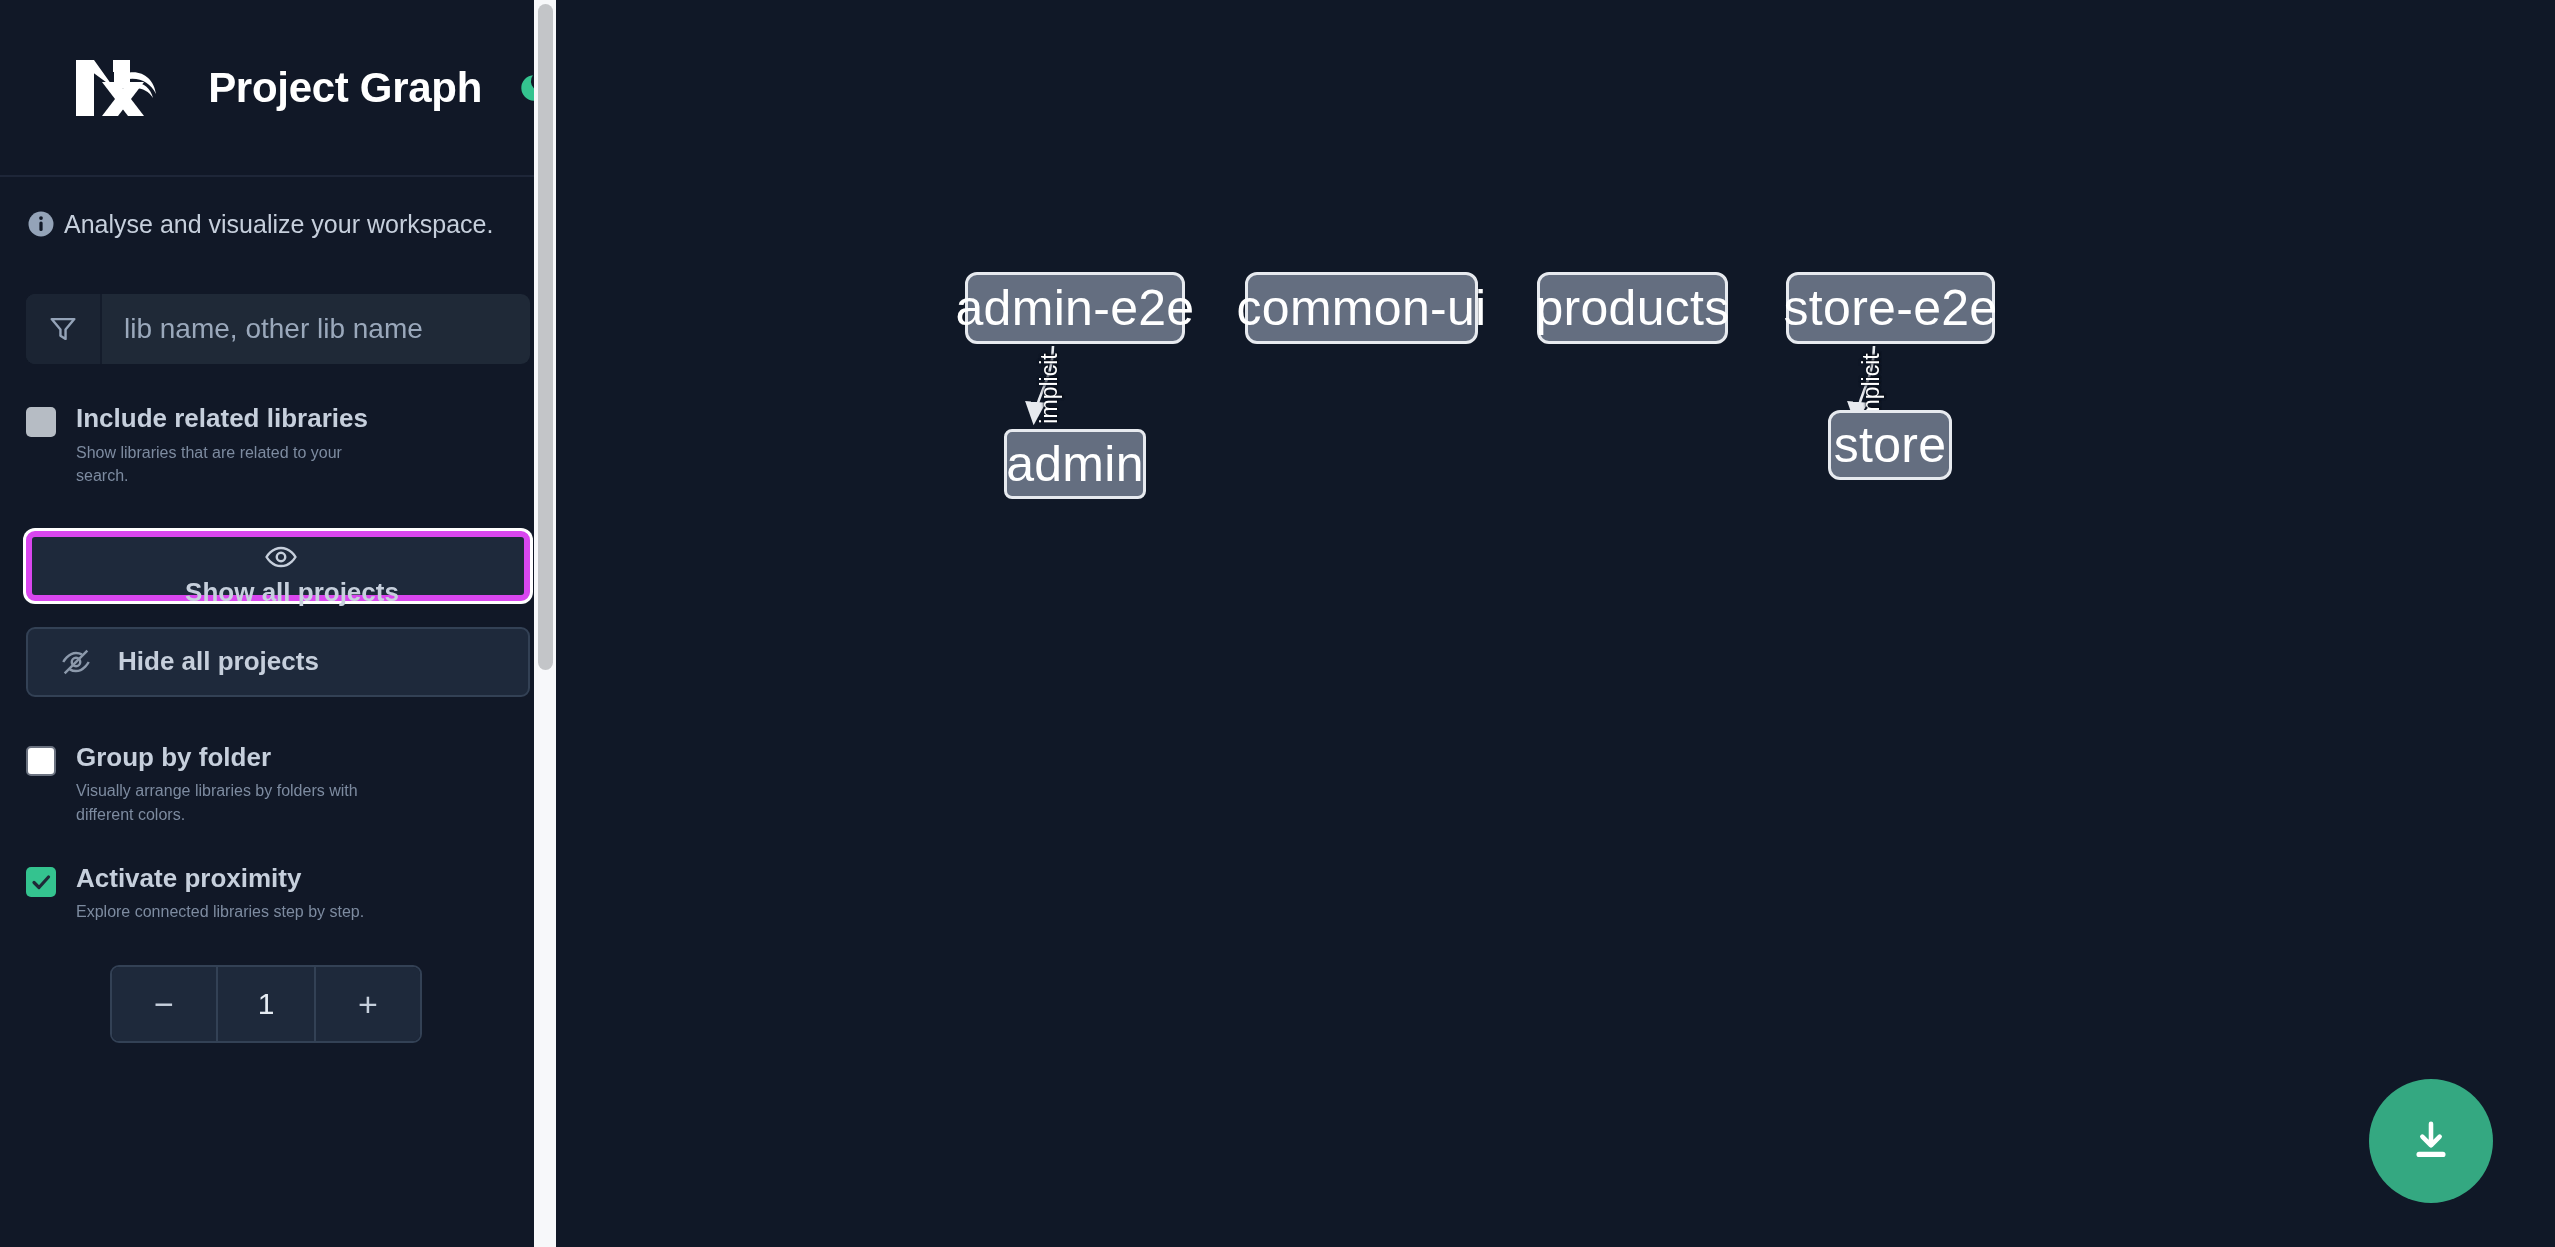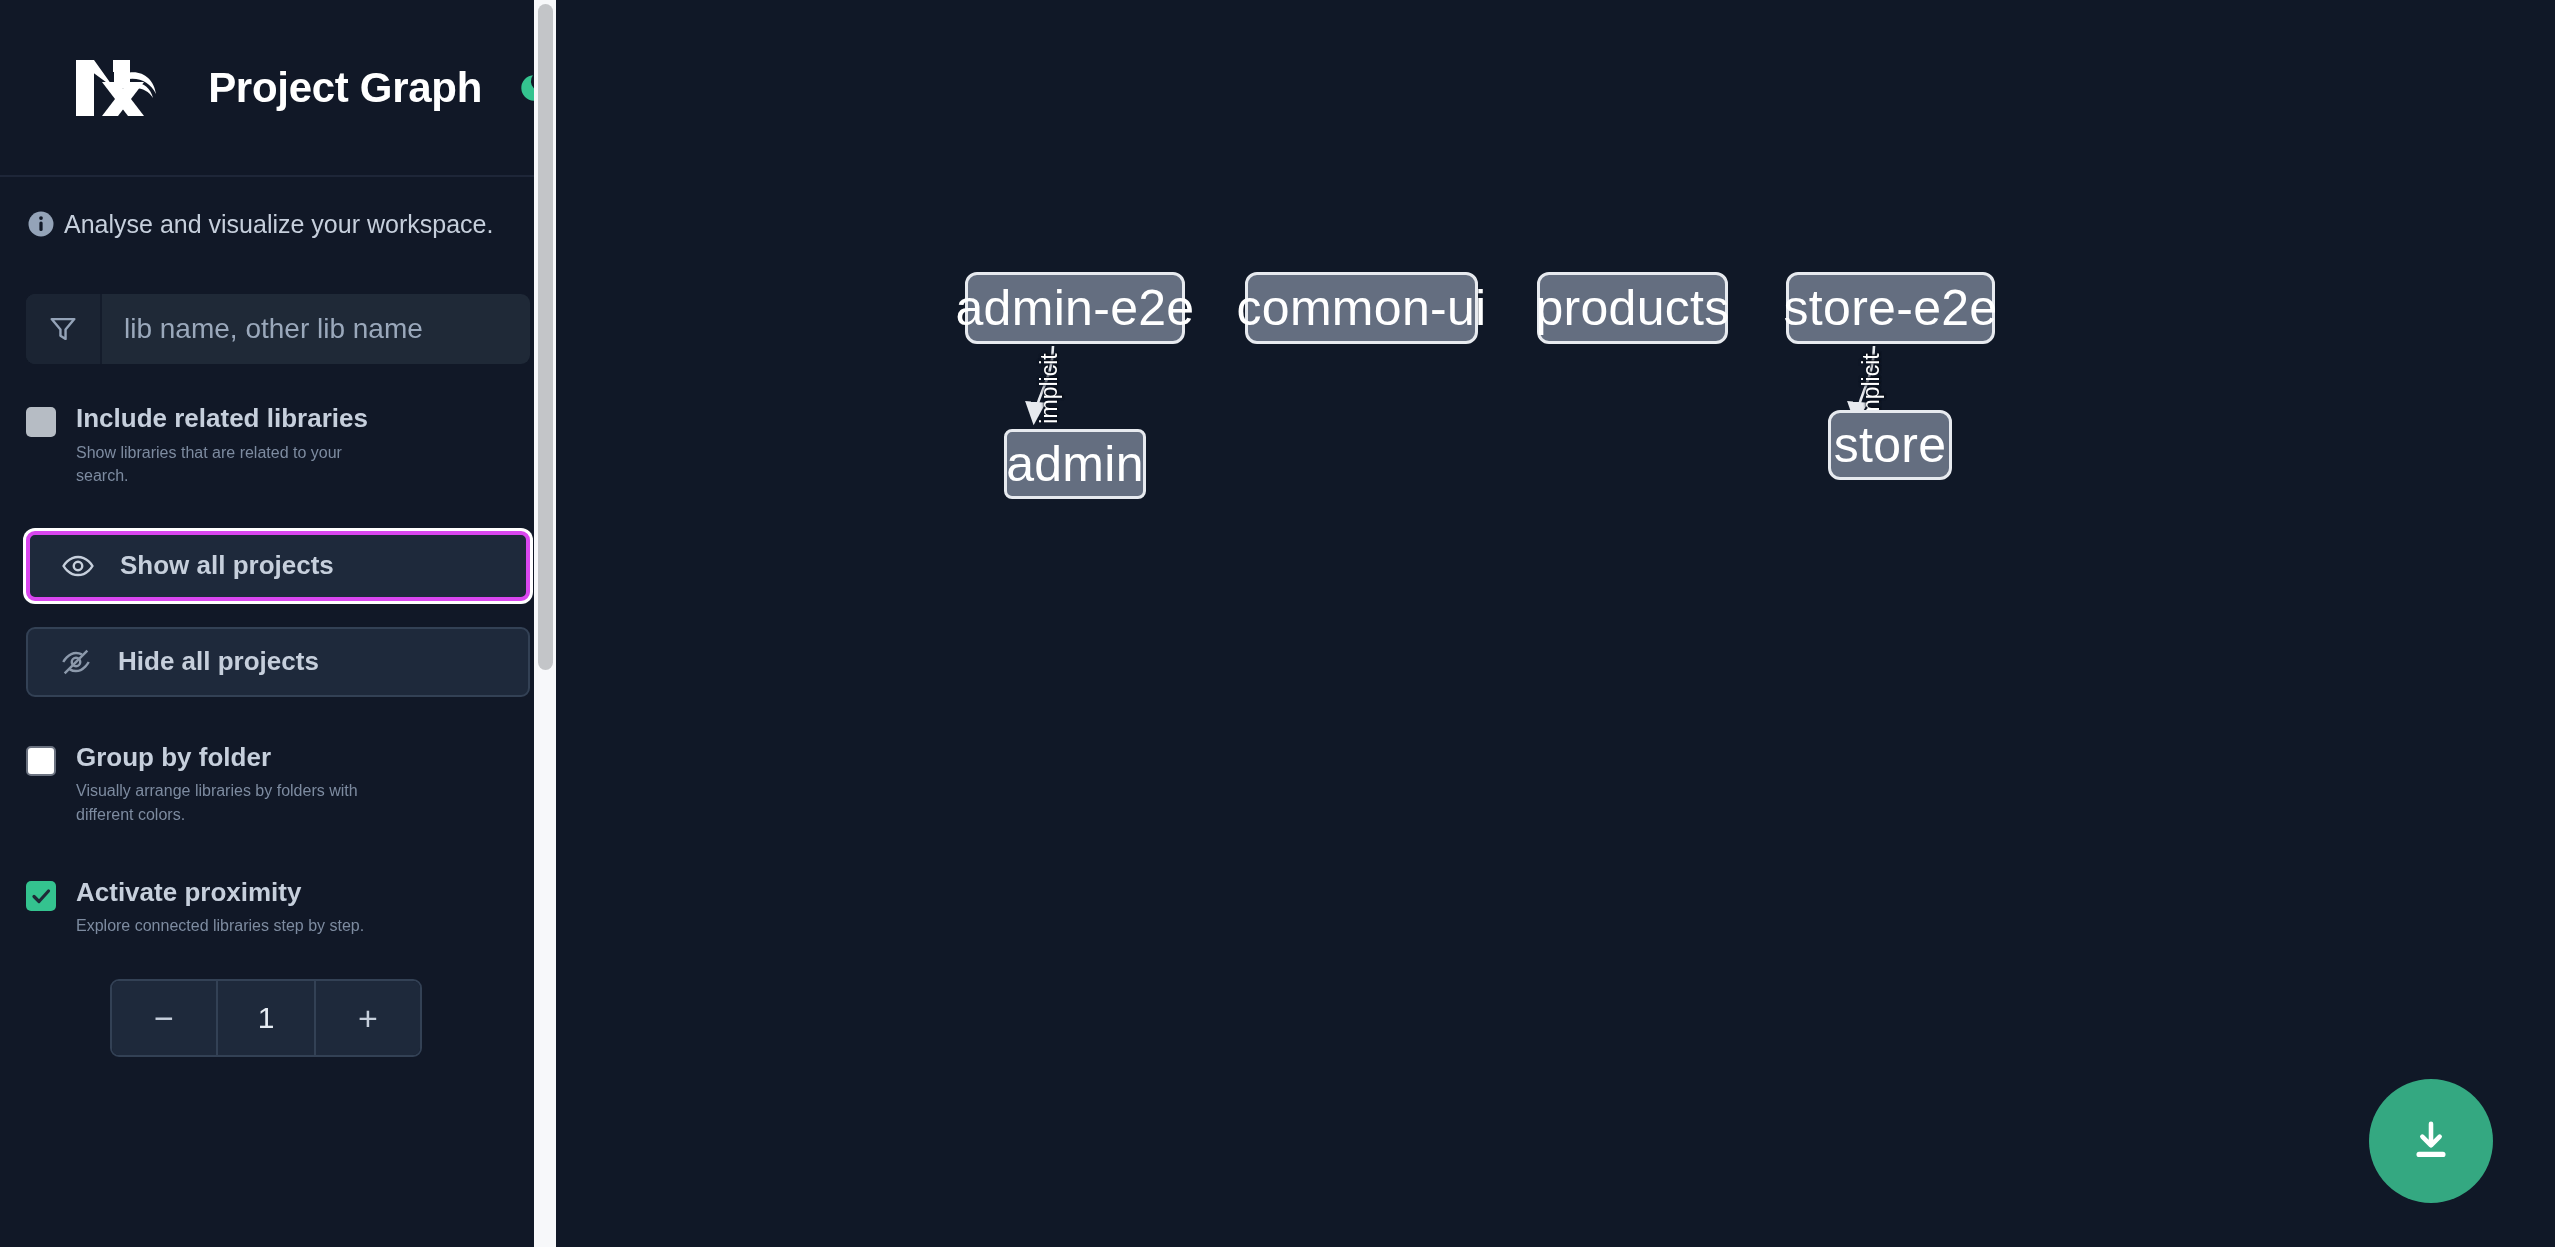--- a/index.html
+++ b/index.html
@@ -68,21 +68,21 @@
     background: transparent;
     color: #fef9c3;
     font-family: "Liberation Sans", sans-serif;
     font-size: 28px;
     padding: 11px 22px;
   }
   .filter-input::placeholder { color: #9aa8bb; }
 
   
   .check-block { display: flex; margin: 38px 26px 0 26px; }
-  .check-block.tight { margin-top: 50px; }
+  .check-block.tight { margin-top: 36px; }
   .cbox {
     flex: 0 0 30px; width: 30px; height: 30px;
     border-radius: 5px; margin-top: 5px; cursor: pointer;
   }
   .cbox.grey { background: #b6bcc4; }
   .cbox.white { background: #ffffff; border: 2px solid #6b7280; }
   .cbox.green {
     background: #34c38f;
     display: flex; align-items: center; justify-content: center;
   }
@@ -103,22 +103,23 @@
     background: #1e293b;
     border-radius: 9px;
     display: flex; align-items: center;
     padding-left: 28px;
     cursor: pointer;
     color: #c6cfdc;
     font-size: 26px; font-weight: 700;
   }
   .btn.outlined { border: 2px solid #334155; }
   .btn.focused {
-    border: 4px solid #d946ef;
+    border: 6px solid #d946ef;
     box-shadow: 0 0 0 3px #ffffff;
+    flex-direction: column;
   }
   .btn-icon {
     flex: 0 0 40px; width: 40px; height: 40px;
     margin-right: 22px;
     display: flex; align-items: center; justify-content: center;
   }
   .btn-wrap + .btn-wrap { margin-top: 26px; }
 
   
   .stepper-wrap { margin: 42px 26px 0 26px; display: flex; }

